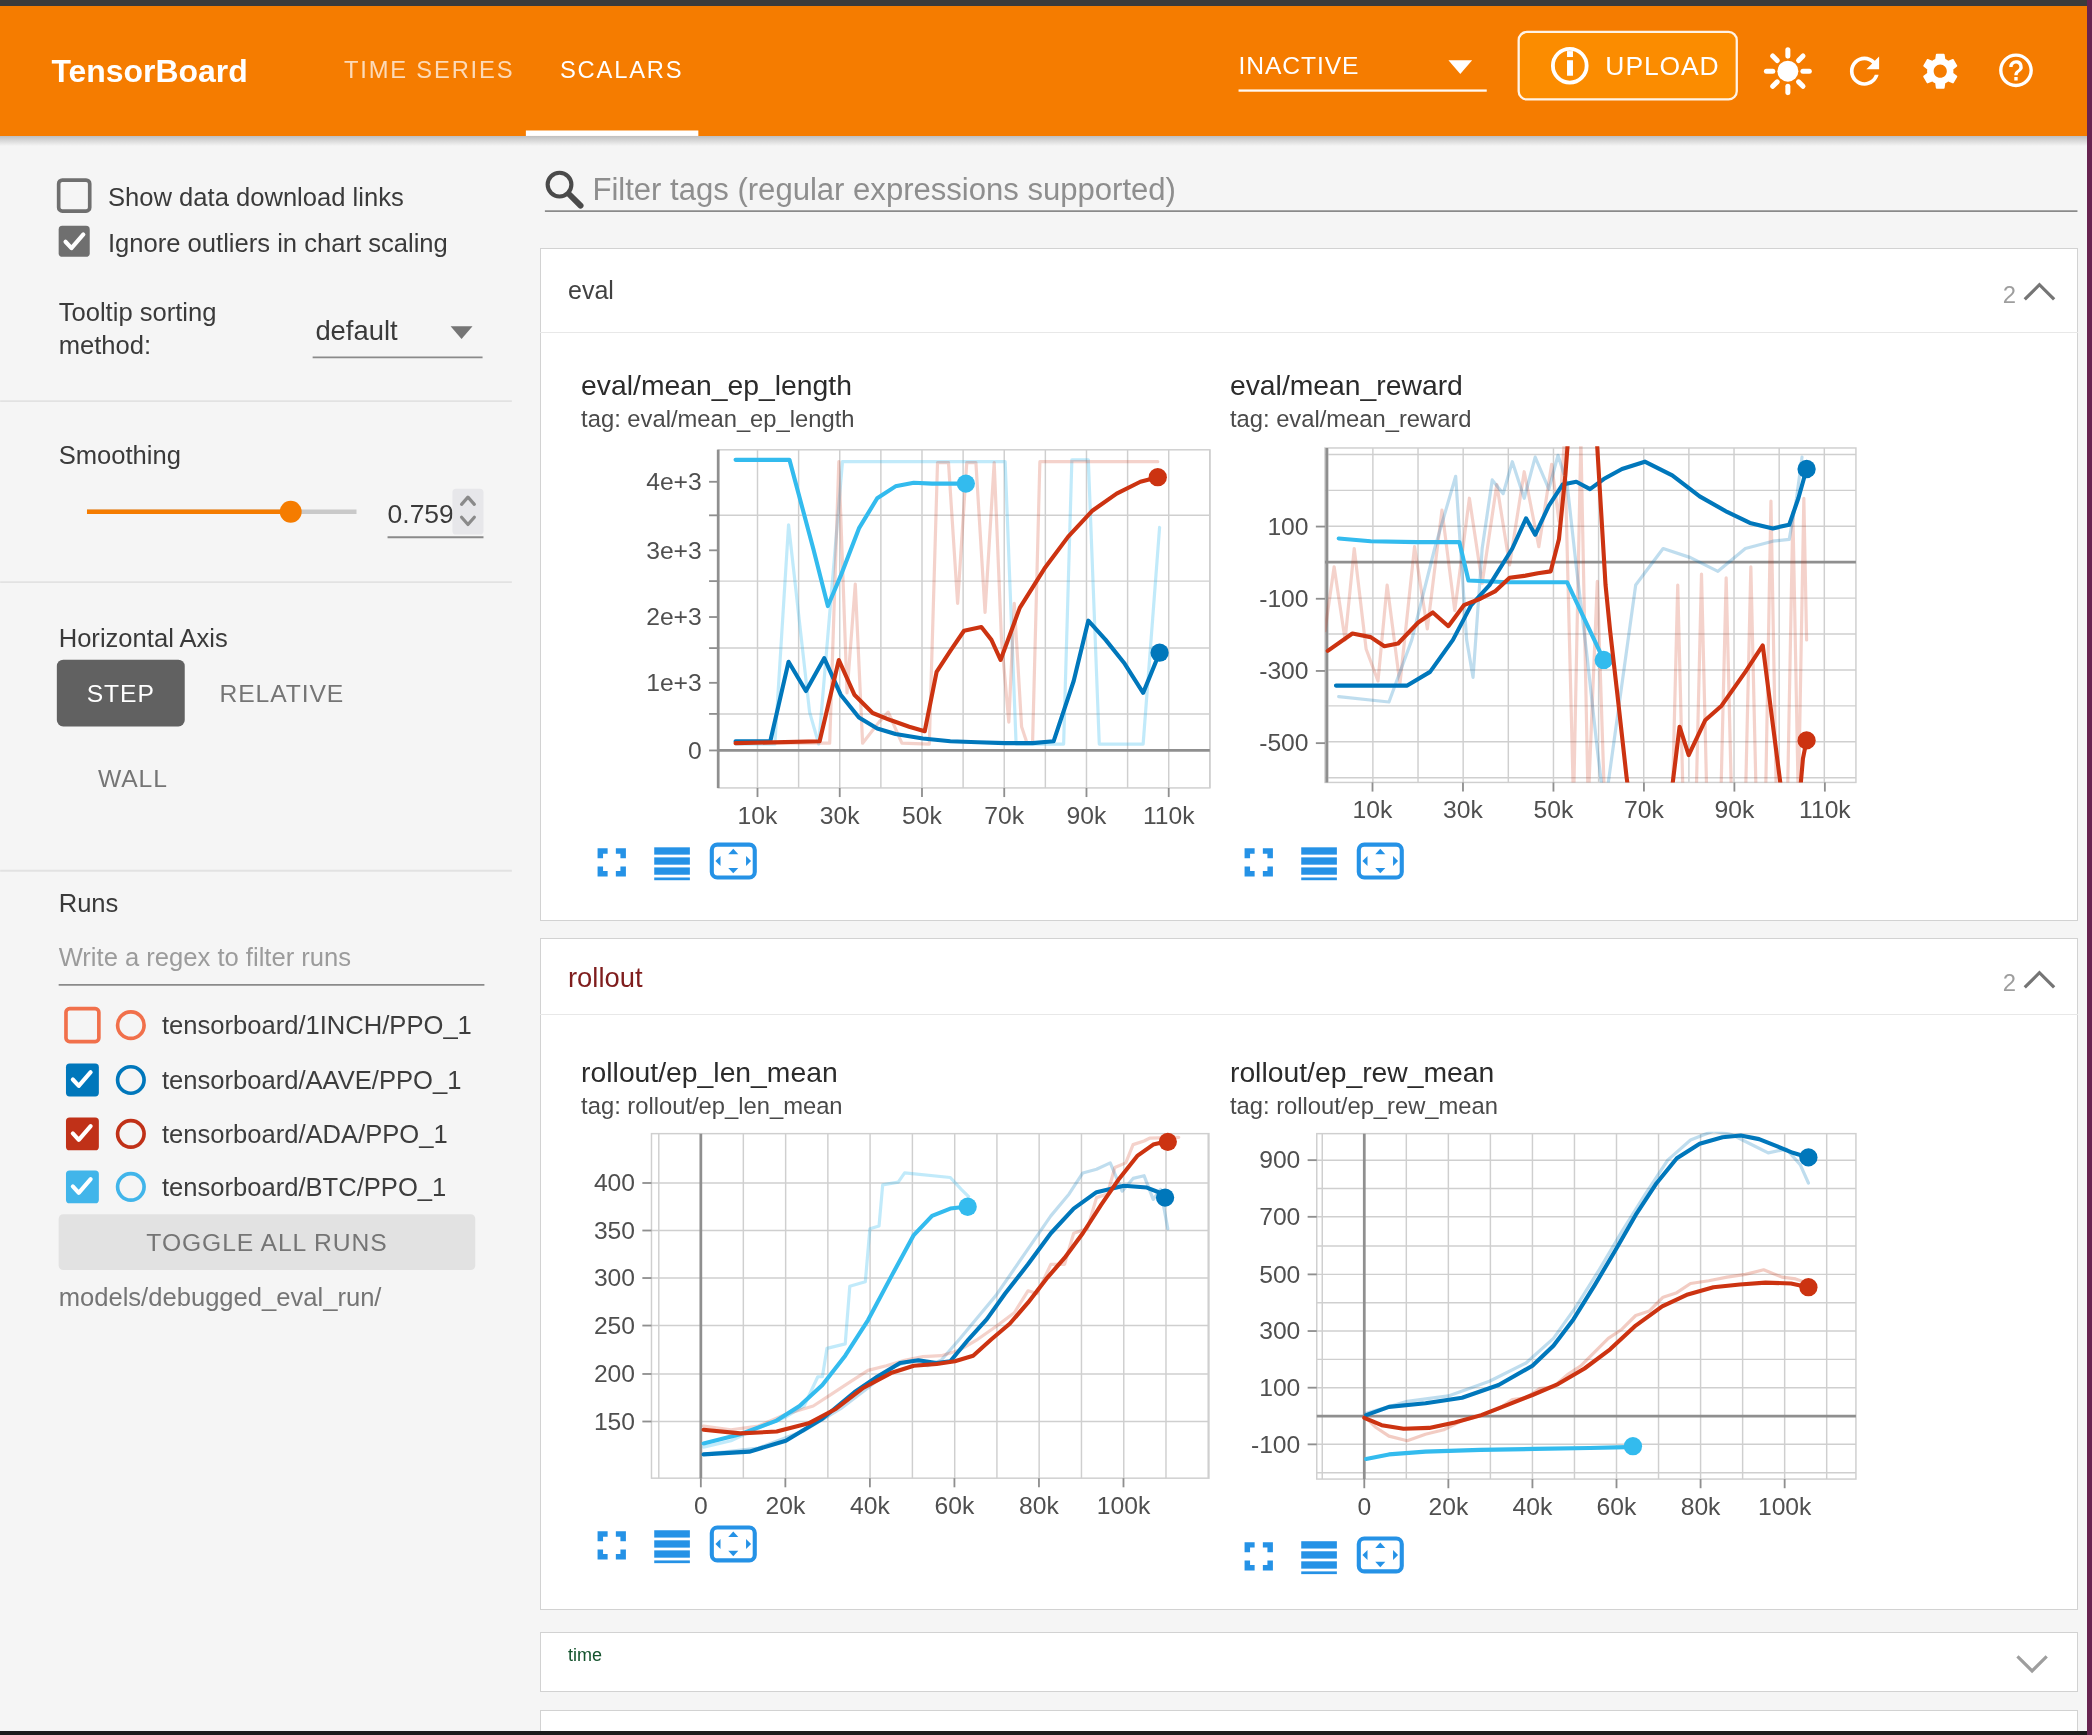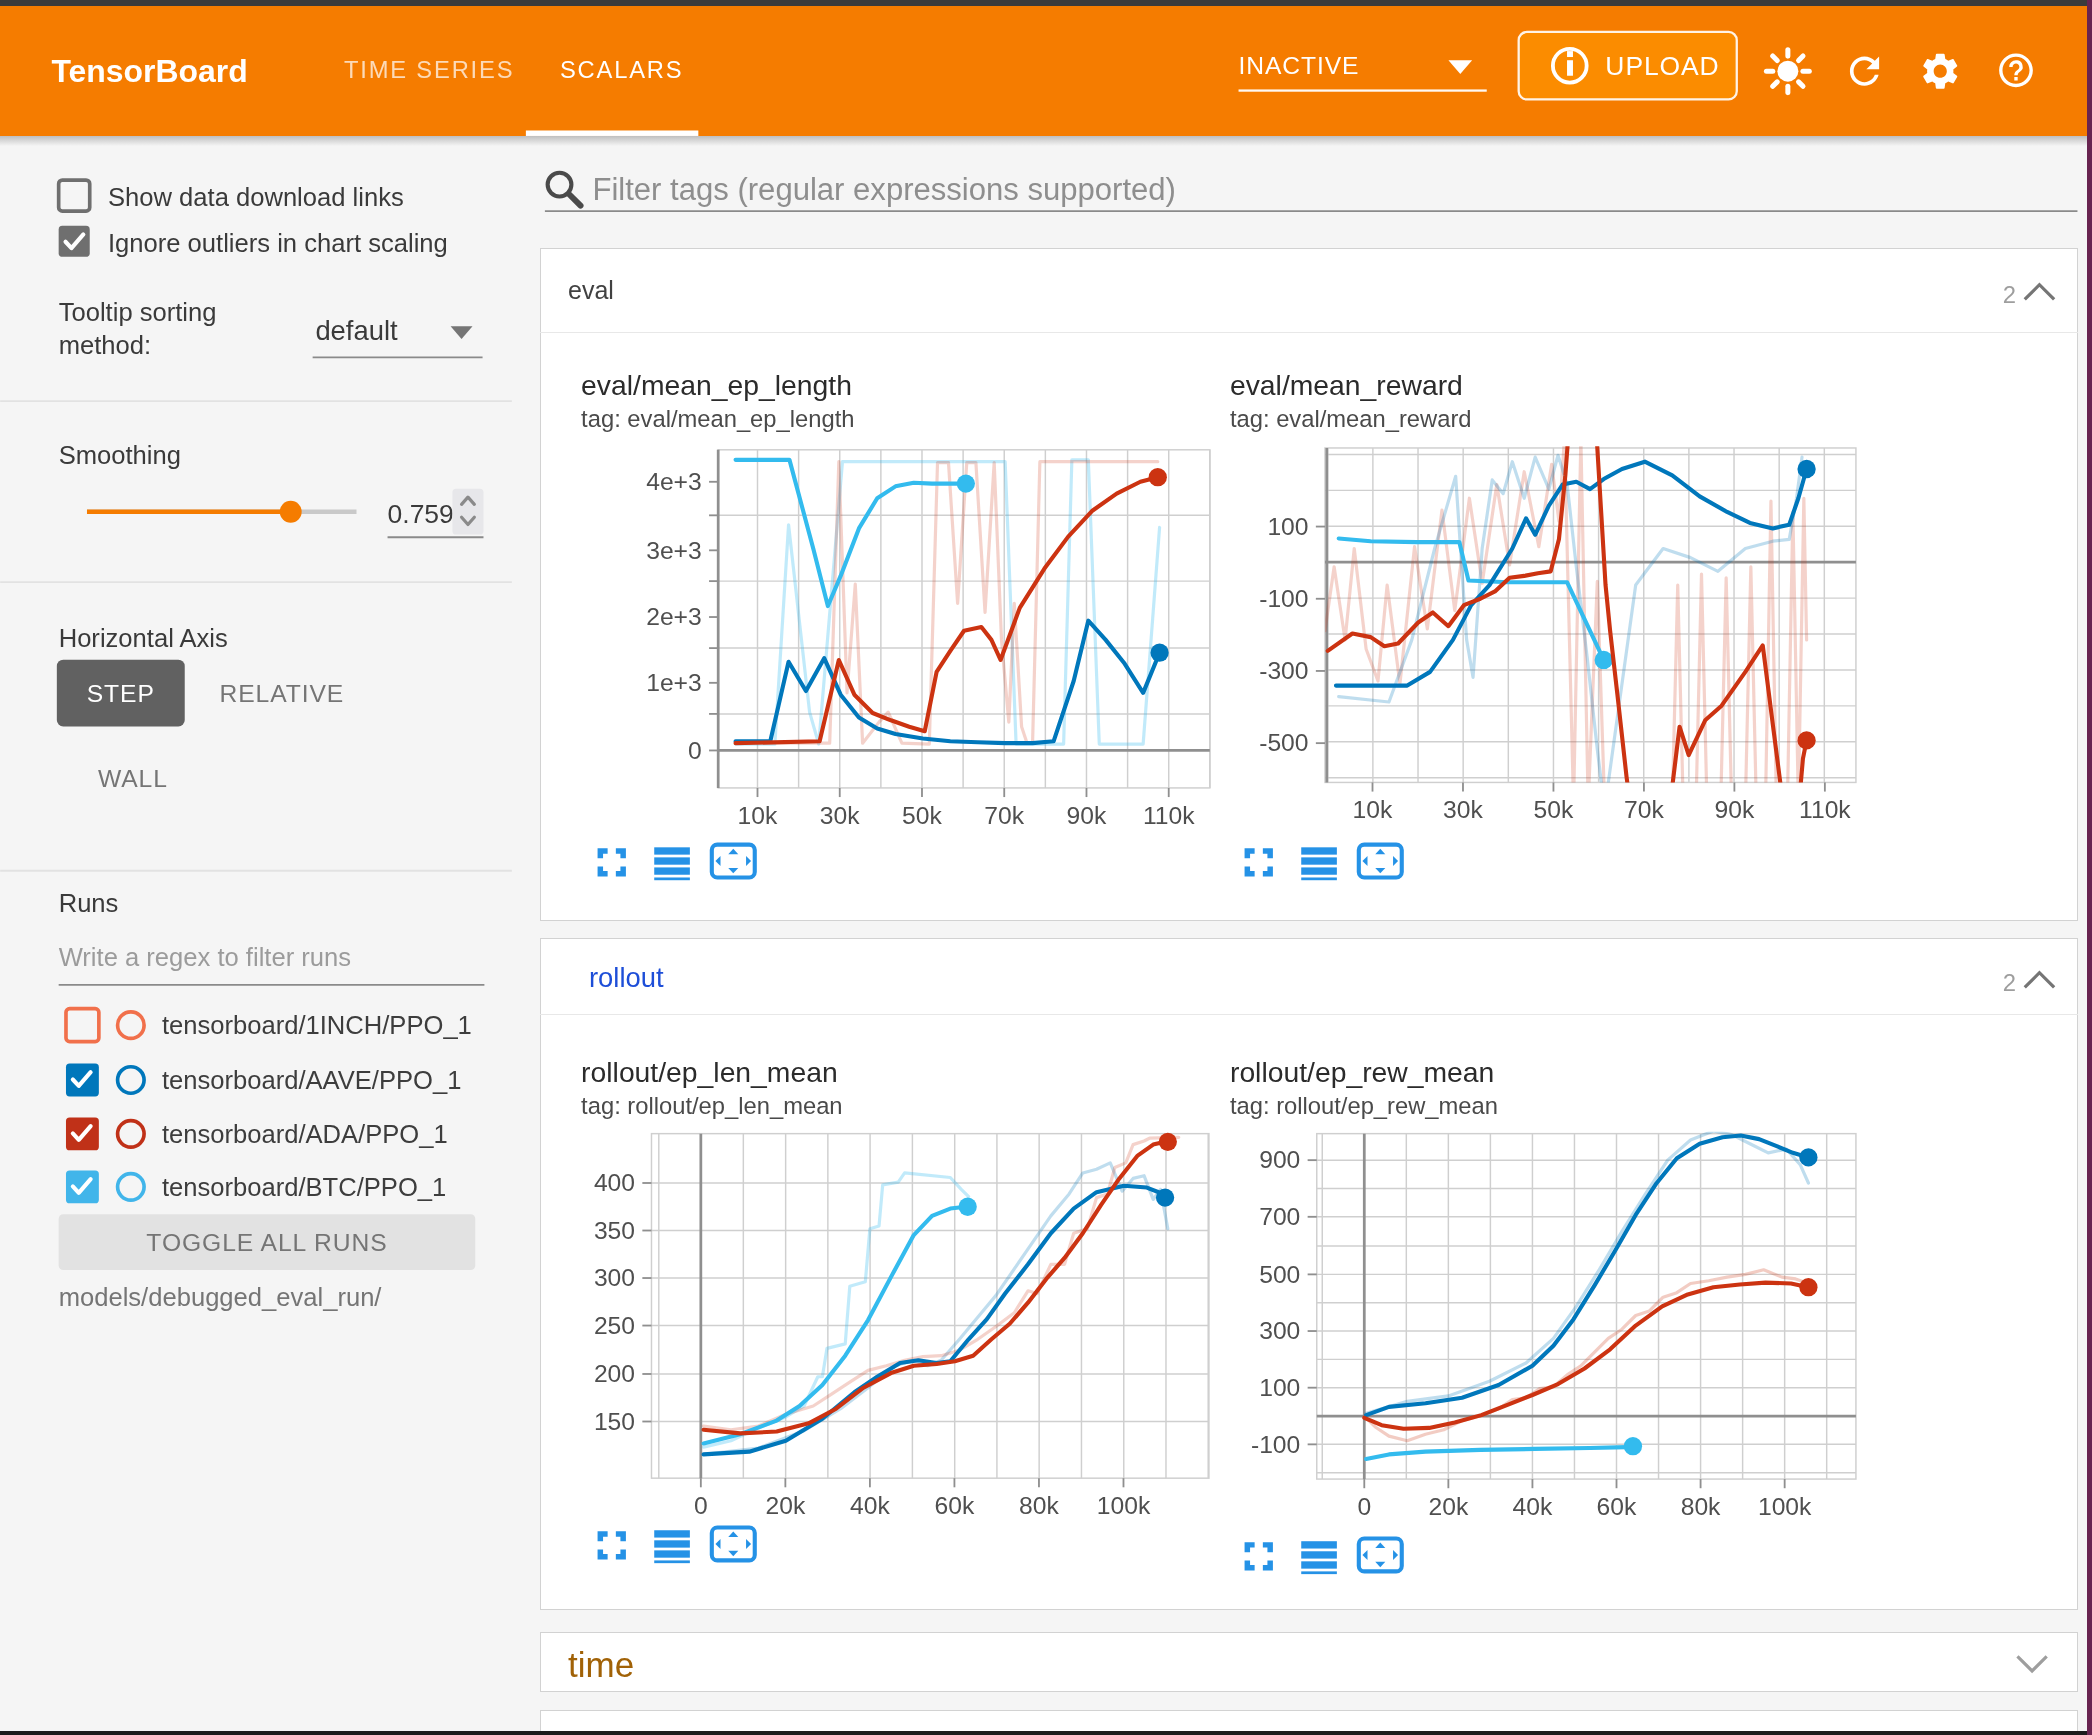--- a/index.html
+++ b/index.html
@@ -202,21 +202,21 @@
 <rect x="1424" y="960" width="39" height="3" fill="#2592e6"></rect>
 <rect x="1487" y="924" width="47" height="36" rx="6" fill="none" stroke="#2592e6" stroke-width="4.5"></rect>
 <path d="M1505.0 934.5 L1516.0 934.5 L1510.5 928.5 Z" fill="#2592e6"></path>
 <path d="M1505.0 949.5 L1516.0 949.5 L1510.5 955.5 Z" fill="#2592e6"></path>
 <path d="M1496.5 936.5 L1496.5 947.5 L1491 942.0 Z" fill="#2592e6"></path>
 <path d="M1524.5 936.5 L1524.5 947.5 L1530 942.0 Z" fill="#2592e6"></path>
 </svg>
 
 <div class="abs" style="left:540px;top:938px;width:1538px;height:672px;background:#fff;border:0.9px solid #d2d2d2"></div>
 <div class="abs" style="left:540px;top:1014px;width:1538px;height:0.9px;background:#e8e8e8"></div>
-<div class="abs" style="left:589px;top:962px;font-size:27.4px;color:#1d4ed8">rollout</div>
+<div class="abs" style="left:568px;top:962px;font-size:27.4px;color:#7f1d1d">rollout</div>
 <svg class="abs" style="left:1977px;top:958px" width="101" height="46" viewBox="0 0 110 50">
 <text x="28" y="36" font-family="&quot;Liberation Sans&quot;, sans-serif" font-size="26" fill="#9e9e9e">2</text>
 <polyline points="52,32 68,16 84,32" fill="none" stroke="#757575" stroke-width="3.5"></polyline>
 </svg>
 
 <svg class="abs" style="left:540px;top:1023px" width="1538" height="585" viewBox="591 1120 1683 640">
 <defs>
 <clipPath id="clip3">
         <rect x="713" y="1239" width="610" height="381"></rect>
       </clipPath>
@@ -364,21 +364,21 @@
 <rect x="1424" y="1709" width="39" height="8" fill="#2592e6"></rect>
 <rect x="1424" y="1720" width="39" height="3" fill="#2592e6"></rect>
 <rect x="1487" y="1684" width="47" height="36" rx="6" fill="none" stroke="#2592e6" stroke-width="4.5"></rect>
 <path d="M1505.0 1694.5 L1516.0 1694.5 L1510.5 1688.5 Z" fill="#2592e6"></path>
 <path d="M1505.0 1709.5 L1516.0 1709.5 L1510.5 1715.5 Z" fill="#2592e6"></path>
 <path d="M1496.5 1696.5 L1496.5 1707.5 L1491 1702.0 Z" fill="#2592e6"></path>
 <path d="M1524.5 1696.5 L1524.5 1707.5 L1530 1702.0 Z" fill="#2592e6"></path>
 </svg>
 
 <div class="abs" style="left:540px;top:1632px;width:1538px;height:60px;background:#fff;border:0.9px solid #d2d2d2"></div>
-<div class="abs" style="left:568px;top:1645px;font-size:35px;color:#a16207">time</div>
+<div class="abs" style="left:568px;top:1645px;font-size:18px;color:#14532d">time</div>
 <svg class="abs" style="left:2001px;top:1647px" width="64" height="37" viewBox="0 0 70 40">
 <polyline points="18,10 34,26 50,10" fill="none" stroke="#9e9e9e" stroke-width="3.5"></polyline>
 </svg>
 
 <div class="abs" style="left:540px;top:1710px;width:1538px;height:25.6px;background:#fff;border:0.9px solid #d2d2d2;border-bottom:none"></div>
 
 <svg style="position:absolute;left:0;top:128px" width="512" height="1607" viewBox="0 140 560 1759">
 <rect x="64" y="197" width="34" height="34" rx="4" fill="none" stroke="#6f6f6f" stroke-width="4"></rect>
 <rect x="64" y="247" width="34" height="34" rx="4" fill="#6f6f6f"></rect>
     <polyline points="71.5,264.5 78,271.5 91,256.5" fill="none" stroke="#fff" stroke-width="4.5" stroke-linecap="round" stroke-linejoin="round"></polyline>

